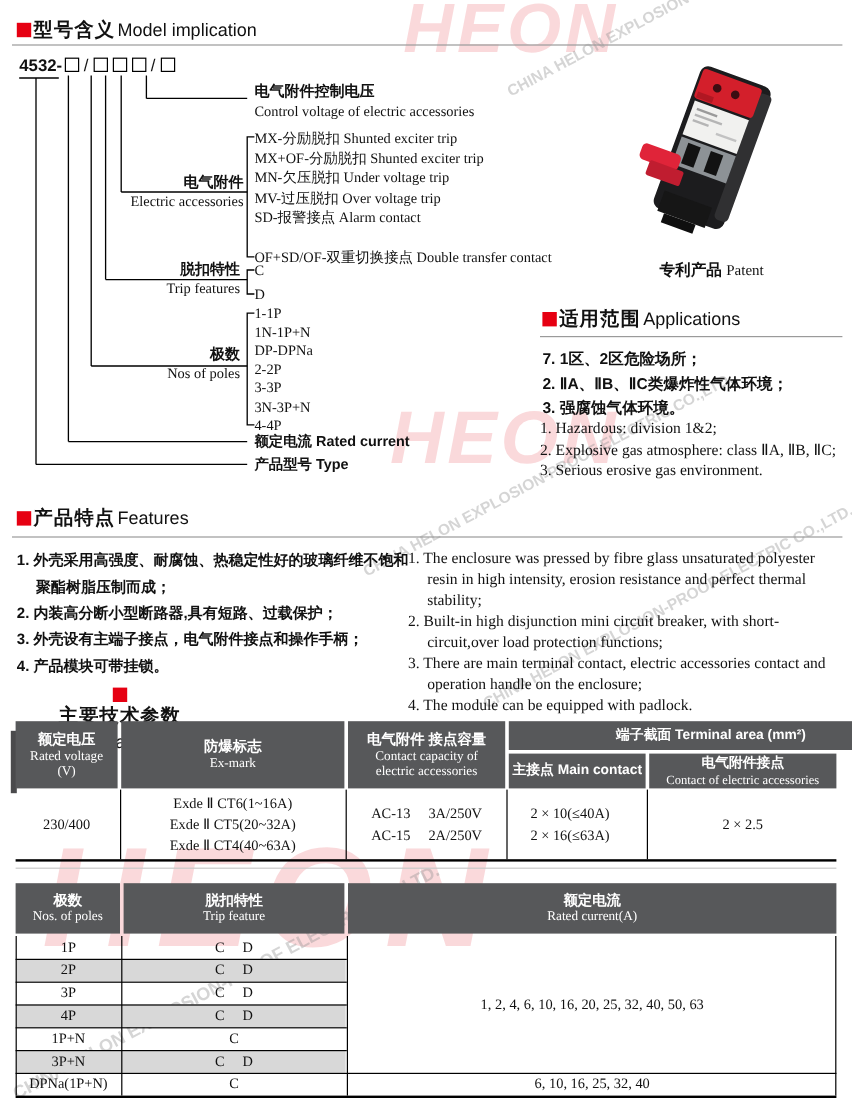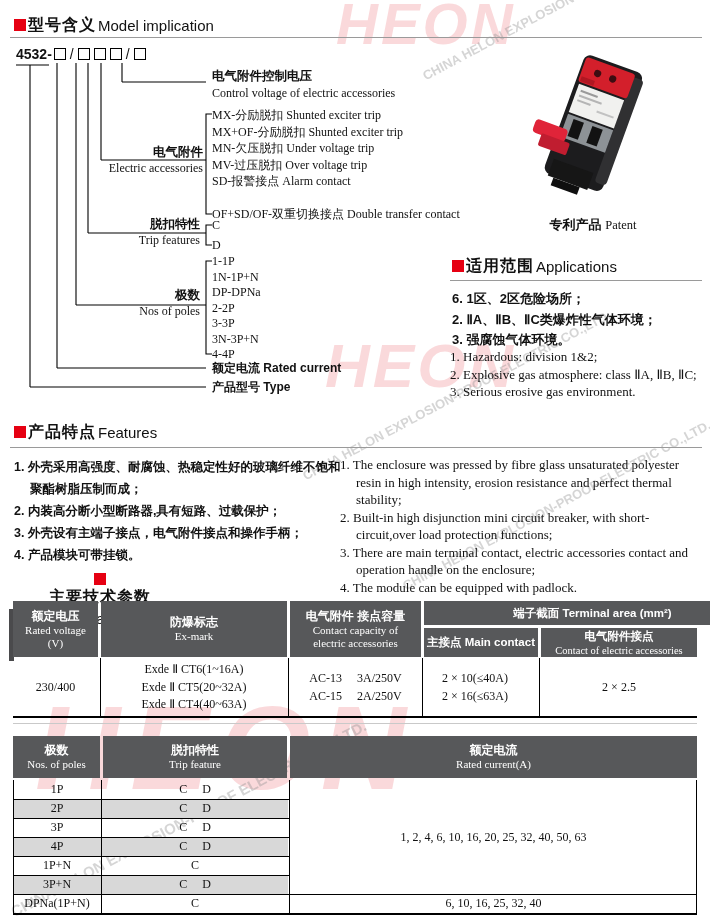--- a/index.html
+++ b/index.html
@@ -155,21 +155,21 @@
     <span class="pat-en">Patent</span>
   </div>
 
   <div class="sec-title" style="left:452px;top:257px;">
     <span class="sec-sq"></span>
     <span class="sec-zh">适用范围</span>
     <span class="sec-en">Applications</span>
   </div>
   <div class="rule" style="left:450px;top:280px;width:252px;"></div>
   <div class="list-zh" style="left:452px;top:289px;width:252px;">
-    <div>6. 1区、2区危险场所；</div>
+    <div>7. 1区、2区危险场所；</div>
     <div>2. ⅡA、ⅡB、ⅡC类爆炸性气体环境；</div>
     <div>3. 强腐蚀气体环境。</div>
   </div>
   <div class="list-en" style="left:450px;top:348px;width:256px;">
     <div>1. Hazardous: division 1&amp;2;</div>
     <div>2. Explosive gas atmosphere: class ⅡA, ⅡB, ⅡC;</div>
     <div>3. Serious erosive gas environment.</div>
   </div>
 
   <div class="sec-title" style="left:14px;top:423px;">

